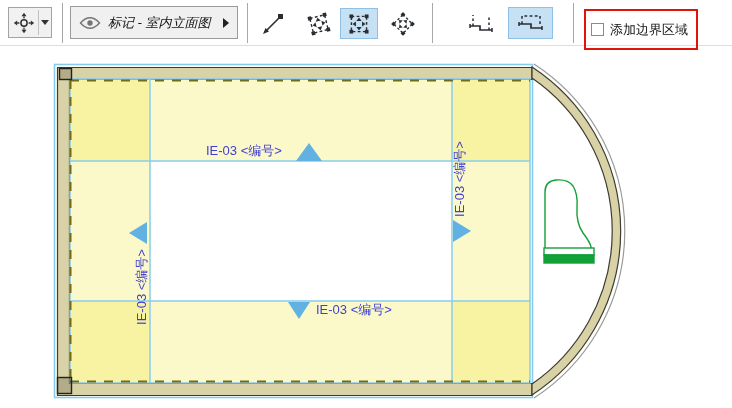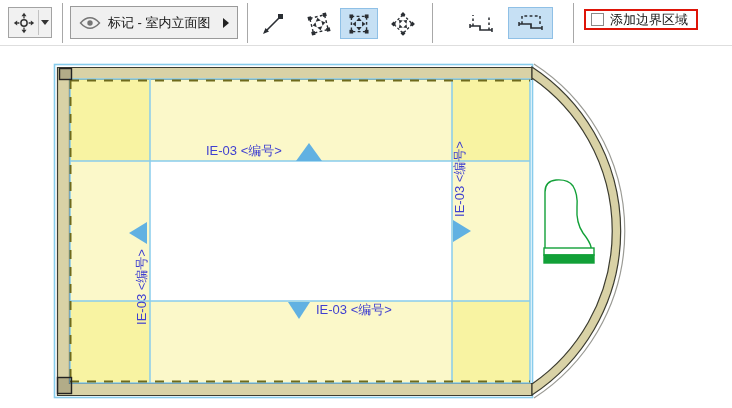--- a/index.html
+++ b/index.html
@@ -12,27 +12,27 @@
            border-bottom:1px solid #dedede;z-index:5;}
   .tb-divider{position:absolute;top:3px;width:1px;height:40px;background:#a8a8a8;}
   .btn{position:absolute;box-sizing:border-box;display:flex;align-items:center;justify-content:center;cursor:pointer;}
   .split-btn{left:8px;top:7px;width:44px;height:31px;background:#f1f1f1;border:1px solid #a3a3a3;}
   .split-btn .icon-area{width:29px;height:100%;display:flex;align-items:center;justify-content:center;}
   .split-btn .split-line{width:1px;height:25px;background:#c2c2c2;}
   .split-btn .caret-area{flex:1;display:flex;align-items:center;justify-content:center;}
   .caret-down{width:0;height:0;border-left:4px solid transparent;border-right:4px solid transparent;border-top:5px solid #333;}
   .dropdown{left:70px;top:6px;width:168px;height:33px;background:#f0f0f0;border:1px solid #9a9a9a;
             display:flex;align-items:center;padding:0 8px;box-sizing:border-box;}
-  .dropdown .dd-label{font-size:13px;color:#141414;margin-left:7px;flex:1;white-space:nowrap;}
+  .dropdown .dd-label{font-size:13px;color:#141414;margin-left:7px;flex:1;white-space:nowrap;font-style:italic;}
   .arrow-right{width:0;height:0;border-top:5px solid transparent;border-bottom:5px solid transparent;border-left:6px solid #222;}
   .tool-btn{top:8px;width:38px;height:31px;background:transparent;border:1px solid transparent;}
   .tool-btn.selected{background:#c6e0f4;border:1px solid #8fc0e6;}
   .tool-btn2{top:7px;height:32px;background:transparent;border:1px solid transparent;}
   .tool-btn2.selected{background:#c6e0f4;border:1px solid #8fc0e6;}
-  .red-box{position:absolute;left:584px;top:9px;height:21px;border:2px solid #de1408;
+  .red-box{position:absolute;left:584px;top:9px;height:41px;border:2px solid #de1408;
            display:flex;align-items:center;padding:0 8px 0 5px;box-sizing:border-box;justify-content:center;}
   .checkbox{width:13px;height:13px;background:#fff;border:1px solid #8a8a8a;box-sizing:border-box;cursor:pointer;}
   .cb-label{font-size:13px;color:#111;margin-left:6px;white-space:nowrap;cursor:pointer;}
   
   .canvas{position:absolute;left:0;top:0;width:668px;height:408px;z-index:1;}
   .iel{position:absolute;font-size:13px;color:#3f3fd0;white-space:nowrap;z-index:2;}
   .iel.v{width:82px;text-align:center;transform:rotate(-90deg);}
 </style>
 </head>
 <body>

